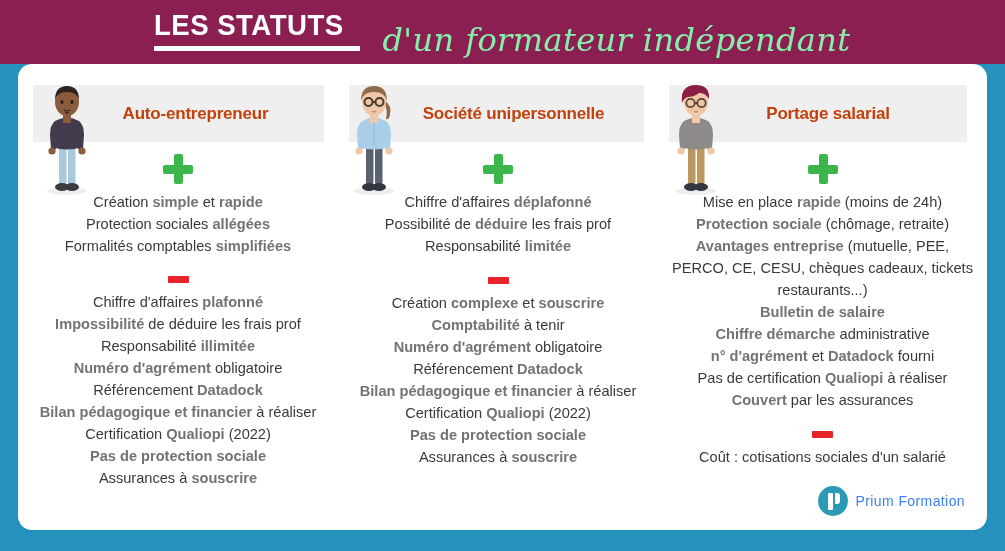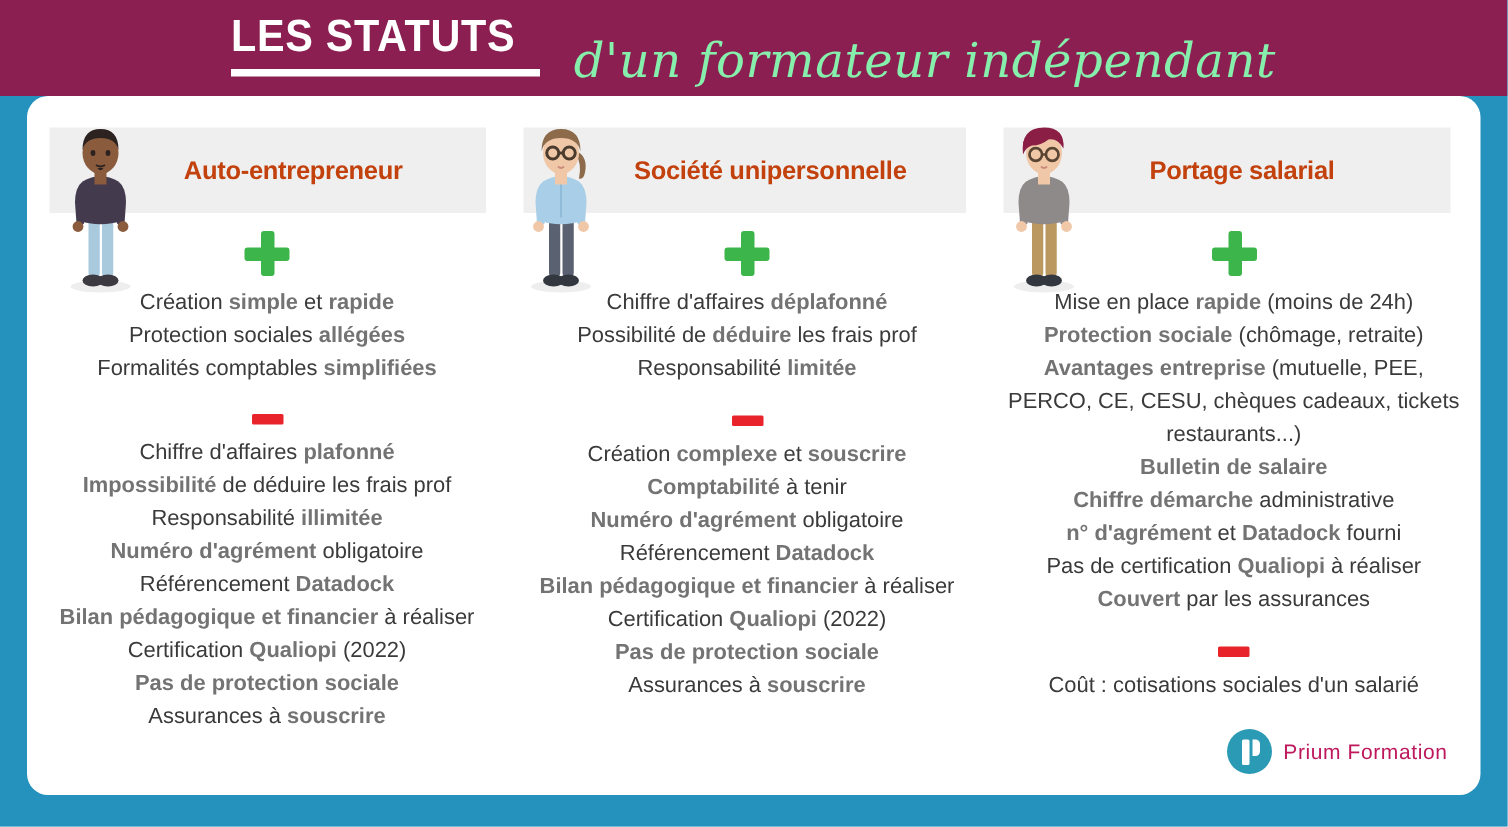--- a/index.html
+++ b/index.html
@@ -229,21 +229,21 @@
     border-radius: 1px;
   }
   .logo-mark .bar-b {
     position: absolute;
     left: 17px; top: 7px;
     width: 5px; height: 11px;
     background: #ffffff;
     border-radius: 0 3px 3px 0;
   }
   .logo-text {
-    color: #be185d;
+    color: #3b82f6;
     font-size: 14px;
     letter-spacing: 0.4px;
   }
 </style>
 </head>
 <body>
 
 <div class="infographic">
 
   <div class="header">

